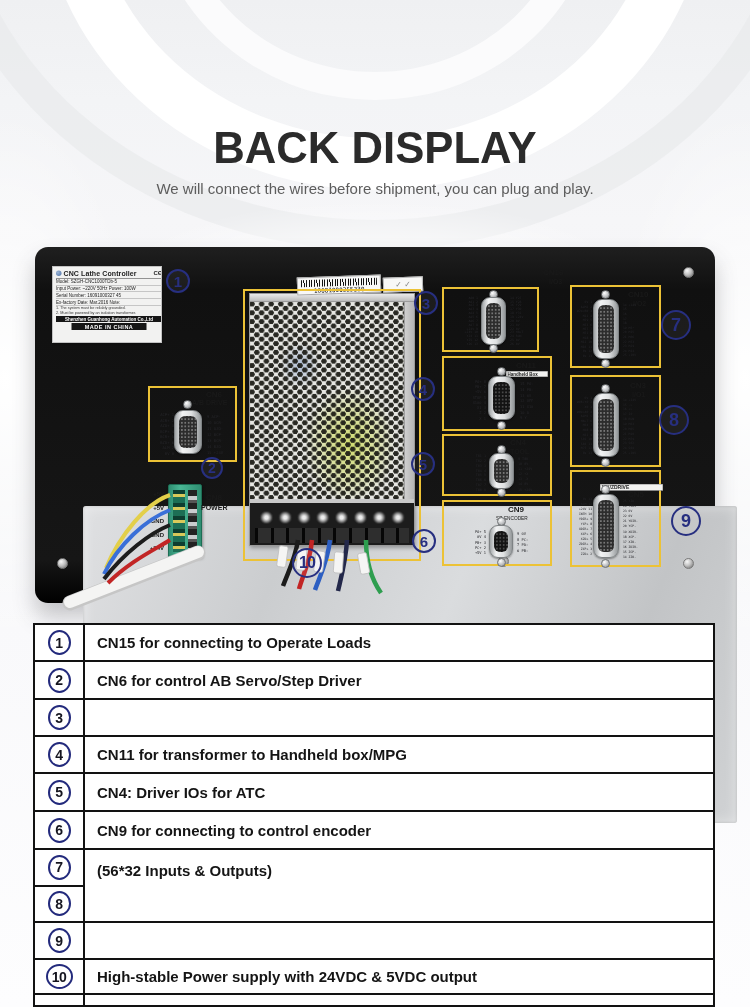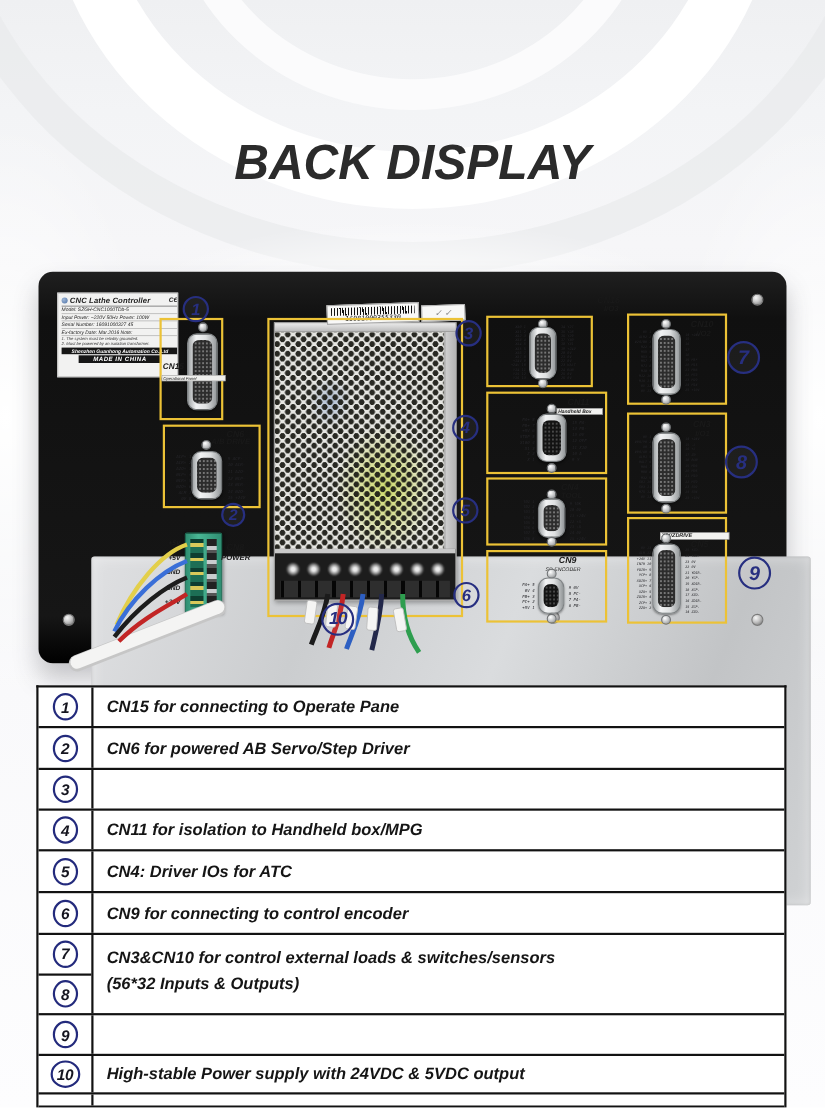--- a/index.html
+++ b/index.html
@@ -1,19 +1,19 @@
 <!DOCTYPE html>
 <html><head>
 <meta charset="utf-8">
 <style>
   * { margin:0; padding:0; box-sizing:border-box; }
   html,body { width:750px; }
   body { font-family:"Liberation Sans", sans-serif; background:#fff; }
   .stage { position:relative; width:750px; height:1007px; overflow:hidden;
-    background:linear-gradient(180deg,#eff0f2 0%,#f3f4f6 10%,#f6f6f8 22%,#f1f2f4 42%,#f9f9fb 62%,#fdfdfe 100%);font-style:italic; }
+    background:linear-gradient(180deg,#eff0f2 0%,#f3f4f6 10%,#f6f6f8 22%,#f1f2f4 42%,#f9f9fb 62%,#fdfdfe 100%); }
 
   
   .bg { position:absolute; inset:0; }
   .ring { position:absolute; border-radius:50%; }
   .r1 { left:40px; top:-430px; width:670px; height:620px; border:52px solid #ffffff; opacity:.95; }
   .r2 { left:-70px; top:-530px; width:890px; height:780px; border:30px solid #e8e9eb; opacity:.65; }
   .r3 { left:150px; top:-330px; width:450px; height:430px; border:28px solid #fbfbfc; }
   .glow { position:absolute; left:95px; top:200px; width:560px; height:200px;
     background:radial-gradient(ellipse closest-side,#ffffff 0%,rgba(255,255,255,.8) 45%,rgba(255,255,255,0) 100%); }
   .pillar { position:absolute; top:110px; width:270px; height:540px;
@@ -139,20 +139,21 @@
     <div class="ring r2"></div>
     <div class="ring r1"></div>
     <div class="ring r3"></div>
     <div class="pillar pl"></div>
     <div class="pillar pr"></div>
     <div class="glow"></div>
   </div>
 
   <div class="hdr">
     <div class="title">BACK DISPLAY</div>
+    <div class="subtitle">We will connect the wires before shipment, you can plug and play.</div>
   </div>
 
   <div class="panel">
     <div class="plate"></div>
   </div>
   <div class="pscrew" style="left:57px;top:267px"></div>
   <div class="pscrew" style="left:683px;top:267px"></div>
   <div class="pscrew" style="left:57px;top:558px"></div>
   <div class="pscrew" style="left:683px;top:558px"></div>
   <div class="pscrew" style="left:498px;top:556px"></div>
@@ -199,28 +200,20 @@
     <div class="clamps"></div>
   </div>
   <div class="cn8labels">+5V
 +5V
 GND
 GND
 +24V</div>
   <div class="cname" style="left:206px;top:493px;font-size:8px">CN8</div>
   <div class="cname" style="left:201px;top:504px;font-size:7px">POWER</div>
 
-  <div class="cbox" style="left:145px;top:289px;width:58px;height:93px">
-    <div class="screw" style="left:33px;top:2px"></div>
-    <div class="dsub" style="left:23px;top:12px;width:28px;height:70px">
-        <div class="field"></div>
-      </div>
-    <div class="cname" style="left:1px;top:37px;font-size:7.5px">CN15</div>
-    <div class="cname s50" style="left:0px;top:50px;width:116px;font-size:7.5px;font-weight:400;background:#f0f0ee;border:1px solid #999;padding:0 2px">Operational Panel</div>
-  </div>
 
   <div class="cbox" style="left:148px;top:386px;width:89px;height:76px">
     <div class="cname" style="left:56px;top:2px;font-size:8px">CN6</div>
     <div class="cname" style="left:42px;top:11px;font-size:7px">A/B DRIVE</div>
     <div class="screw" style="left:33px;top:12px"></div>
     <div class="dsub" style="left:24px;top:22px;width:28px;height:44px">
         <div class="field"></div>
       </div>
     <div class="pins pl" style="left:2px;top:24px;width:44px;font-size:7.6px;line-height:11px">ACP+ 1
 ACR+ 2
@@ -484,38 +477,38 @@
   <div class="callout" style="left:661px;top:310px;width:30px;height:30px;font-size:18px">7</div>
   <div class="callout" style="left:659px;top:405px;width:30px;height:30px;font-size:18px">8</div>
   <div class="callout" style="left:671px;top:506px;width:30px;height:30px;font-size:18px">9</div>
   <div class="callout" style="left:292px;top:548px;width:30px;height:30px;font-size:16px;letter-spacing:-1px">10</div>
 
   <div class="legend">
     <div class="lrow" style="height:37px">
       <div class="lnumcell">
           <div class="lnum">1</div>
         </div>
-      <div class="ltext">CN15 for connecting to Operate Pane</div>
+      <div class="ltext">CN15 for connecting to Operate Loads</div>
     </div>
     <div class="lrow" style="height:38px">
       <div class="lnumcell">
           <div class="lnum">2</div>
         </div>
-      <div class="ltext">CN6 for powered AB Servo/Step Driver</div>
+      <div class="ltext">CN6 for control AB Servo/Step Driver</div>
     </div>
     <div class="lrow" style="height:37px">
       <div class="lnumcell">
           <div class="lnum">3</div>
         </div>
     </div>
     <div class="lrow" style="height:37px">
       <div class="lnumcell">
           <div class="lnum">4</div>
         </div>
-      <div class="ltext">CN11 for isolation to Handheld box/MPG</div>
+      <div class="ltext">CN11 for transformer to Handheld box/MPG</div>
     </div>
     <div class="lrow" style="height:38px">
       <div class="lnumcell">
           <div class="lnum">5</div>
         </div>
       <div class="ltext">CN4: Driver IOs for ATC</div>
     </div>
     <div class="lrow" style="height:38px">
       <div class="lnumcell">
           <div class="lnum">6</div>
@@ -525,21 +518,20 @@
     <div class="lrow" style="height:73px">
       <div class="lnumcol">
         <div class="half top">
             <div class="lnum">7</div>
           </div>
         <div class="half">
             <div class="lnum">8</div>
           </div>
       </div>
       <div class="ltext2">
-        <div>CN3&amp;CN10 for control external loads &amp; switches/sensors</div>
         <div>(56*32 Inputs &amp; Outputs)</div>
       </div>
     </div>
     <div class="lrow" style="height:37px">
       <div class="lnumcell">
           <div class="lnum">9</div>
         </div>
     </div>
     <div class="lrow" style="height:35px">
       <div class="lnumcell">

